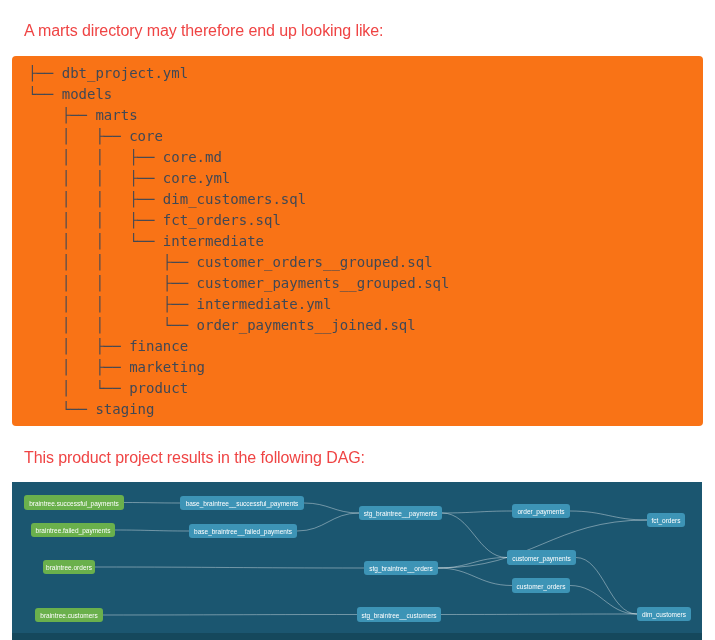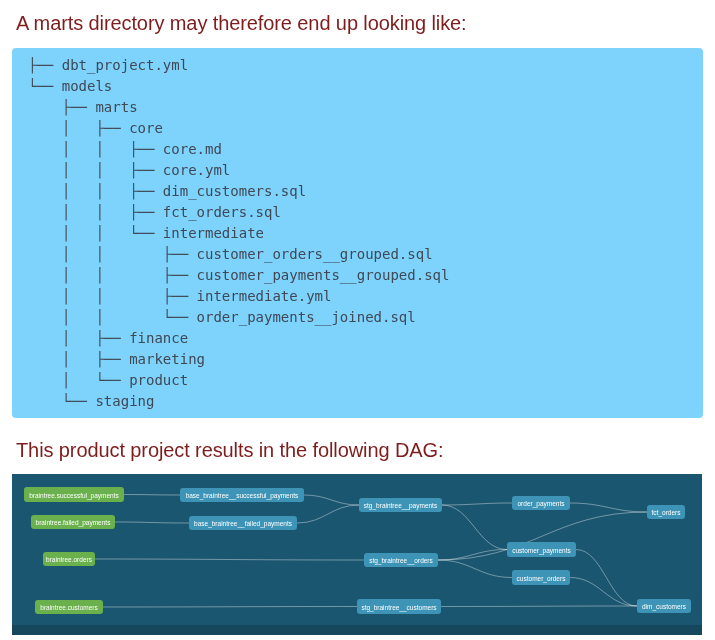--- a/index.html
+++ b/index.html
@@ -9,32 +9,32 @@
     font-family: "Liberation Sans", sans-serif;
   }
   .page {
     width: 715px;
     height: 640px;
     box-sizing: border-box;
     padding: 10px 12px 0 12px;
     overflow: hidden;
   }
   .body-text {
-    margin: 4px;
-    font-size: 20px;
+    margin: 12px;
+    font-size: 16px;
     line-height: 18px;
     letter-spacing: -0.1px;
-    color: #7f1d1d;
+    color: #ef4444;
   }
   .intro { margin-bottom: 16px; }
   .dag-intro { margin-top: 23px; margin-bottom: 15px; }
   .code-block {
     box-sizing: border-box;
     width: 691px;
-    background: #7dd3fc;
+    background: #f97316;
     border-radius: 4px;
     padding: 7px 12px 6px 16px;
     margin: 0;
   }
   .code-block pre {
     margin: 0;
     font-family: "DejaVu Sans Mono", monospace;
     font-size: 14px;
     line-height: 21px;
     color: #404855;

